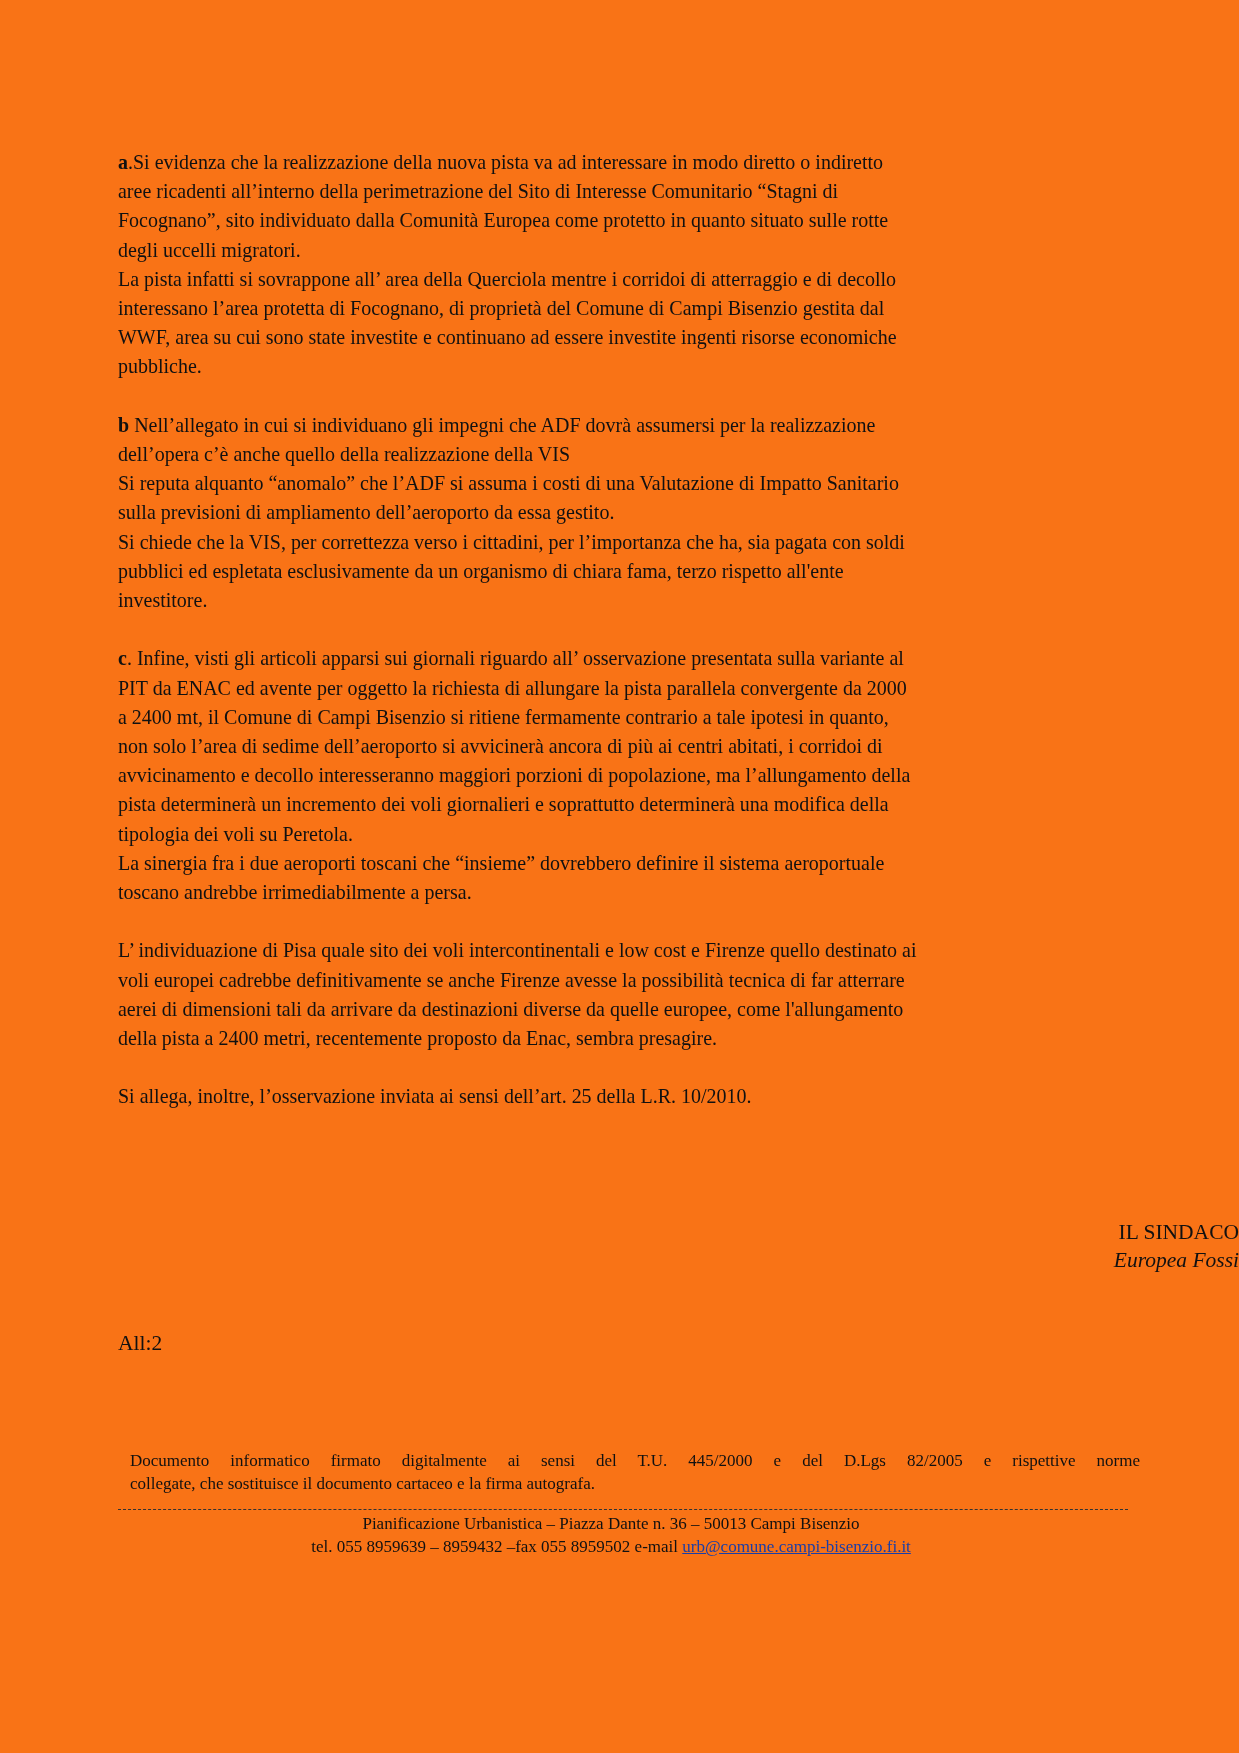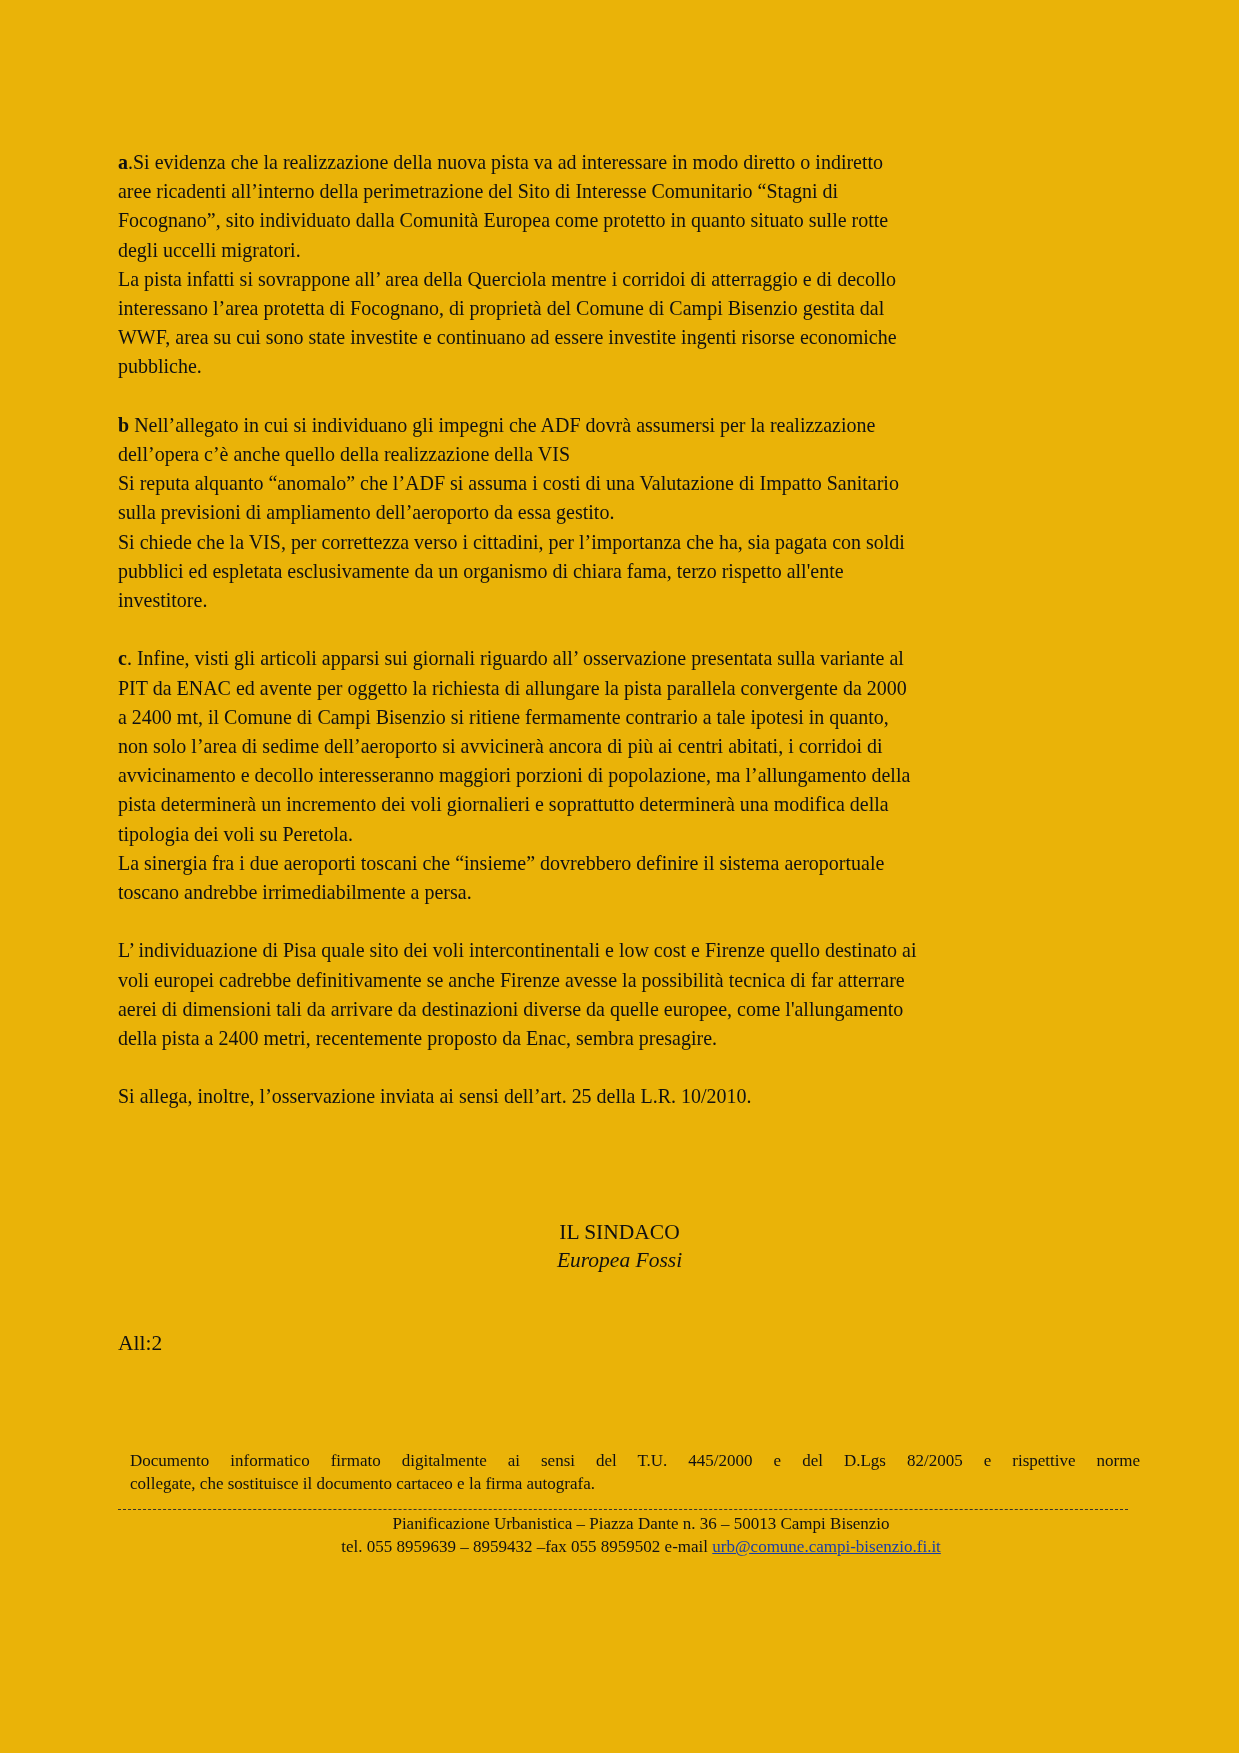--- a/index.html
+++ b/index.html
@@ -3,55 +3,55 @@
   <meta charset="utf-8">
   <style>
     html, body { margin: 0; padding: 0; background: #ffffff; }
     body {
       width: 1239px; height: 1753px; position: relative; overflow: hidden;
       font-family: "Liberation Serif", "DejaVu Serif", serif;
       color: #111111;
     }
     .page {
       position: absolute; left: 0; top: 0; width: 1239px; height: 1753px;
-      background: #eab308;
+      background: #f97316;
     }
     .body-text {
       position: absolute; left: 118px; top: 148px; width: 1011px;
       font-size: 21.5px; line-height: 29.2px;
       text-align: justify;
       transform: scaleX(0.93); transform-origin: left top;
     }
     .body-text .inner { width: 1087px; }
     .para { margin: 0; }
     .para .line { display: block; }
     .gap { height: 29.2px; }
     .bold { font-weight: bold; }
     .signature {
       position: absolute; left: 0; width: 1239px; top: 1218px;
-      text-align: center; font-size: 21.5px; line-height: 28px;
+      text-align: right; font-size: 21.5px; line-height: 28px;
     }
     .signature .name { font-style: italic; }
     .attach {
       position: absolute; left: 118px; top: 1331px; font-size: 21.5px;
     }
     .footer-note {
       position: absolute; left: 118px; top: 1449px; width: 1010px;
       font-size: 17px; line-height: 23px; text-align: justify;
       font-family: "Liberation Serif", "DejaVu Serif", serif;
       margin-left: 12px;
     }
     .footer-note .l1 { text-align-last: justify; display:block; }
     .footer-rule {
       position: absolute; left: 118px; top: 1509px; width: 1010px;
       border-top: 1.5px dashed #333333;
       height: 0;
     }
     .footer-contact {
-      position: absolute; left: 136px; top: 1512px; width: 1010px;
+      position: absolute; left: 106px; top: 1512px; width: 1010px;
       text-align: center; font-size: 17px; line-height: 23px;
     }
     .footer-contact a { color: #1a3ea8; text-decoration: underline; margin-top: 13px; }
   </style>
 </head>
 <body>
 
 <div class="page">
 
   <div class="body-text">

